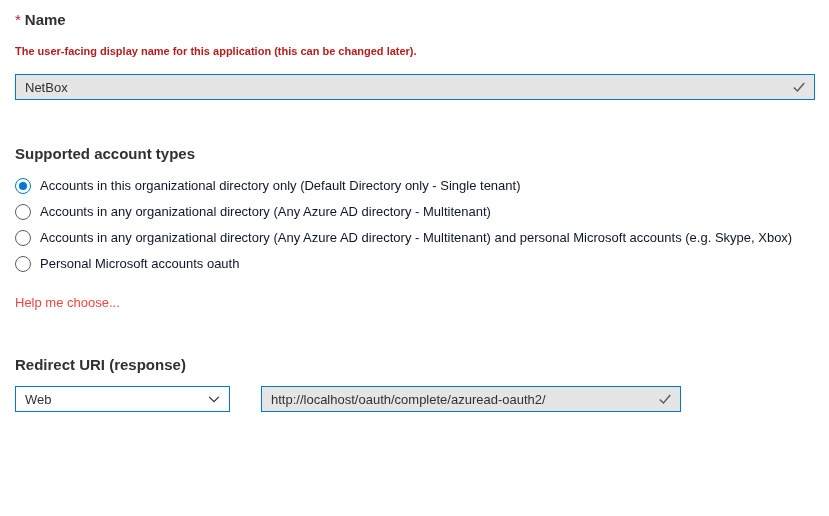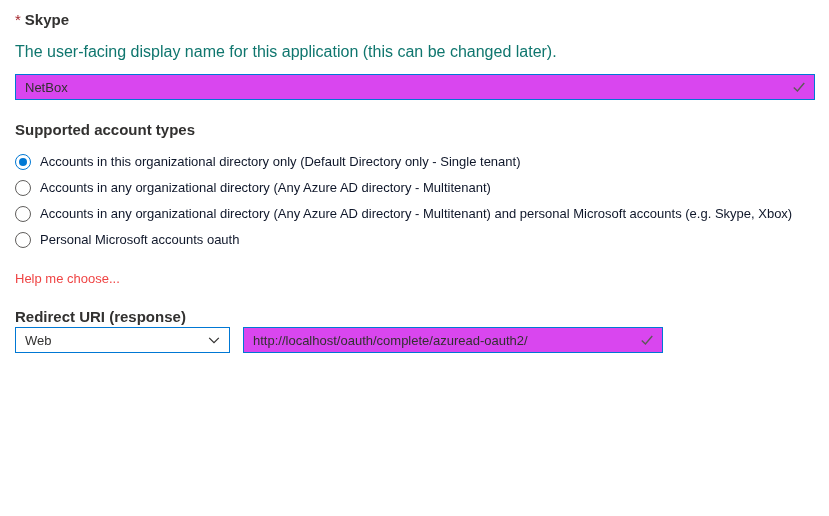--- a/index.html
+++ b/index.html
@@ -23,30 +23,31 @@
     line-height: 20px;
     color: #323130;
   }
   .required {
     color: #a4262c;
     margin-right: 4px;
     font-weight: 400;
   }
   .desc {
     margin: 12px 0 0 0;
-    font-size: 16px;
+    font-size: 11px;
     line-height: 19px;
-    color: #0f766e;
+    color: #b91c1c;
     max-width: 800px;
+    font-weight: bold;
   }
   .textbox {
     margin-top: 13px;
     height: 26px;
     border: 1px solid #0078d4;
-    background: #d946ef;
+    background: #e5e5e5;
     display: flex;
     align-items: center;
     padding: 0 8px 0 0;
   }
   .textbox.wide { width: 800px; }
   .tb-input {
     flex: 1;
     border: none;
     outline: none;
     height: 22px;
@@ -55,21 +56,21 @@
     font-size: 13px;
     color: #323130;
     background: transparent;
   }
   .icon {
     display: inline-flex;
     align-items: center;
     justify-content: center;
     flex: 0 0 auto;
   }
-  .mt-section { margin-top: 20px; }
+  .mt-section { margin-top: 44px; }
   .question {
     margin: 15px 0 0 0;
     font-size: 13px;
     line-height: 18px;
   }
   .radio-list { margin-top: 9px; }
   .radio-row {
     display: flex;
     align-items: center;
     height: 26px;
@@ -102,23 +103,23 @@
   }
   .help-link {
     display: inline-block;
     margin-top: 18px;
     font-size: 13px;
     color: #ef4444;
     text-decoration: none;
     cursor: pointer;
   }
   .redirect-row {
-    margin-top: 0;
-    display: flex;
-    gap: 13px;
+    margin-top: 11px;
+    display: flex;
+    gap: 31px;
   }
   .selectbox {
     width: 215px;
     height: 26px;
     border: 1px solid #0078d4;
     display: flex;
     align-items: center;
     justify-content: space-between;
     padding: 0 8px 0 9px;
     font-size: 13px;
@@ -130,21 +131,21 @@
     margin-top: 0;
   }
 </style>
 </head>
 <body>
 
 <div class="page">
 
   
   <h2 class="section-title">
-    <span class="required">*</span><span>Skype</span>
+    <span class="required">*</span><span>Name</span>
   </h2>
   <p class="desc">The user-facing display name for this application (this can be changed later).</p>
   <div class="textbox wide">
     <input class="tb-input" value="NetBox" style="">
     <span class="icon">
       <svg width="14" height="14" viewBox="0 0 16 16">
           <path d="M2 8.5 L6.2 12.6 L14 3.5" stroke="#5d5a58" stroke-width="1.6" fill="none"></path>
         </svg>
     </span>
   </div>

